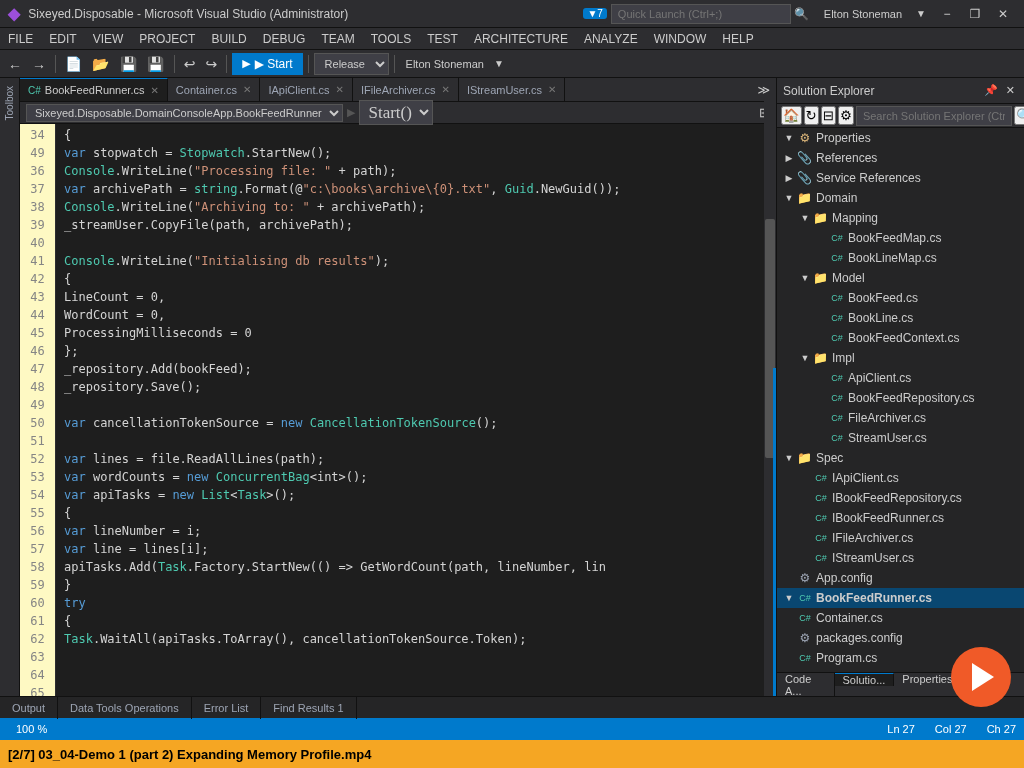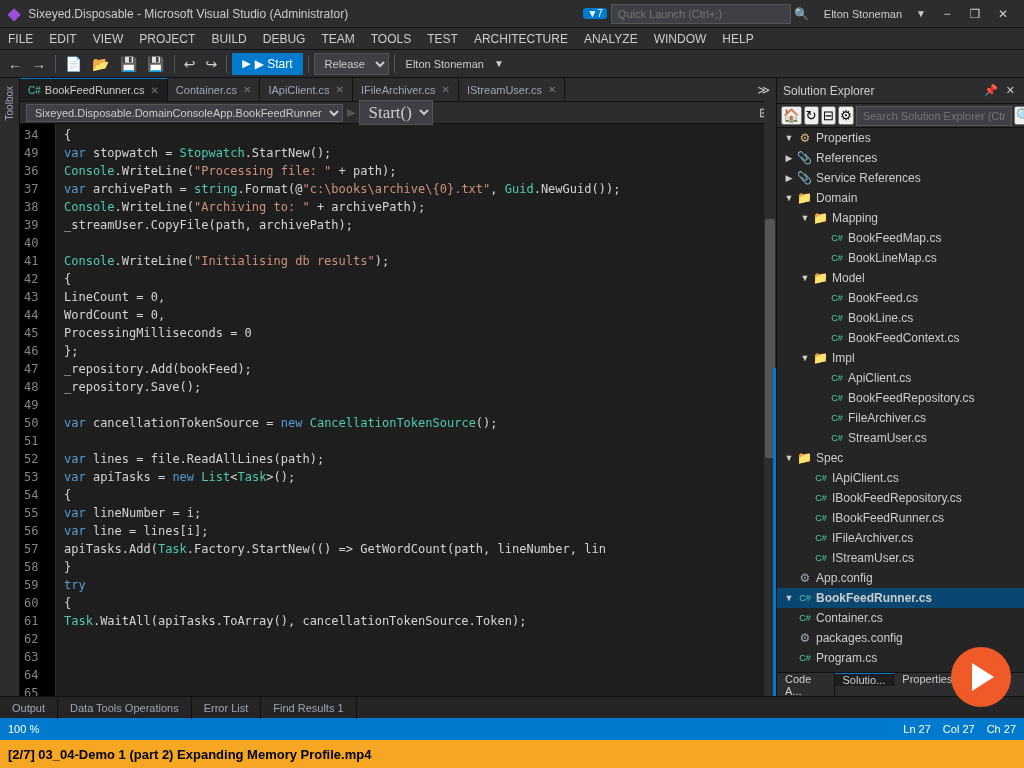--- a/index.html
+++ b/index.html
@@ -33,21 +33,21 @@
     .tab .tab-close { color: #777; font-size: 10px; margin-left: 2px; }
     .tab .tab-icon { color: #4ec9b0; font-size: 10px; }
     #tab-bar .tab-overflow { margin-left: auto; display: flex; align-items: center; padding: 0 6px; color: #ccc; cursor: pointer; }
 
     
     #code-editor { flex: 1; background: #1e1e1e; overflow: hidden; display: flex; flex-direction: column; position: relative; }
     #location-bar { background: #2d2d30; height: 22px; display: flex; align-items: center; padding: 0 6px; gap: 4px; font-size: 11px; border-bottom: 1px solid #111; }
     #location-bar select { background: #3f3f46; border: 1px solid #555; color: #ccc; font-size: 11px; padding: 1px 4px; }
     #location-bar .loc-sep { color: #555; }
     #code-content { flex: 1; overflow: hidden; display: flex; }
-    #line-numbers { width: 36px; background: #000000; color: #858585; font-family: 'Consolas', monospace; font-size: 12px; line-height: 18px; padding: 2px 4px; text-align: left; border-right: 1px solid #2d2d30; overflow: hidden; user-select: none; }
+    #line-numbers { width: 36px; background: #fef9c3; color: #858585; font-family: 'Consolas', monospace; font-size: 12px; line-height: 18px; padding: 2px 4px; text-align: center; border-right: 1px solid #2d2d30; overflow: hidden; user-select: none; }
     #code-lines { flex: 1; font-family: 'Consolas', monospace; font-size: 12px; line-height: 18px; padding: 2px 8px; overflow: hidden; }
 
     .code-line { white-space: nowrap; height: 18px; }
     .kw { color: #569cd6; }
     .type { color: #4ec9b0; }
     .str { color: #ce9178; }
 
     
     .editor-scroll { position: absolute; right: 0; top: 22px; bottom: 0; width: 12px; background: #2d2d30; }
     .scroll-thumb { position: absolute; top: 20%; width: 10px; height: 40%; background: #555; left: 1px; border-radius: 2px; }
@@ -74,21 +74,21 @@
 
     
     #bottom-panel { height: 22px; background: #252526; border-top: 1px solid #111; display: flex; align-items: center; }
     #bottom-panel-tabs { display: flex; align-items: stretch; height: 22px; }
     .bp-tab { padding: 0 12px; font-size: 11px; color: #9da5b4; display: flex; align-items: center; cursor: pointer; border-right: 1px solid #111; }
 
     
     #status-bar { height: 22px; background: #007acc; display: flex; align-items: center; padding: 0 8px; gap: 12px; font-size: 11px; color: white; }
     #status-bar .status-left { display: flex; gap: 12px; align-items: center; }
     #status-bar .status-right { margin-left: auto; display: flex; gap: 12px; align-items: center; }
-    #status-bar .status-item { white-space: nowrap; }
+    #status-bar .status-item { white-space: nowrap; margin-left: 8px; }
 
     
     #caption-bar { height: 28px; background: #f5a623; display: flex; align-items: center; padding: 0 8px; }
     #caption-bar .caption-text { font-size: 13px; font-weight: bold; color: #000000; }
 
     
     .pluralsight-logo { position: absolute; bottom: 28px; right: 0; width: 70px; height: 70px; }
     .ps-circle { width: 60px; height: 60px; border-radius: 50%; background: #f05a28; display: flex; align-items: center; justify-content: center; margin: 5px; }
     .ps-play { width: 0; height: 0; border-top: 14px solid transparent; border-bottom: 14px solid transparent; border-left: 22px solid white; margin-left: 4px; }
 
@@ -251,20 +251,21 @@
             <div class="code-line">                    LineCount = 0,</div>
             <div class="code-line">                    WordCount = 0,</div>
             <div class="code-line">                    ProcessingMilliseconds = 0</div>
             <div class="code-line">                };</div>
             <div class="code-line">                _repository.Add(bookFeed);</div>
             <div class="code-line">                _repository.Save();</div>
             <div class="code-line">&nbsp;</div>
             <div class="code-line">                <span class="kw">var</span> cancellationTokenSource = <span class="kw">new</span> <span class="type">CancellationTokenSource</span>();</div>
             <div class="code-line">&nbsp;</div>
             <div class="code-line">                <span class="kw">var</span> lines = file.ReadAllLines(path);</div>
+            <div class="code-line">                <span class="kw">var</span> wordCounts = <span class="kw">new</span> <span class="type">ConcurrentBag</span>&lt;int&gt;();</div>
             <div class="code-line">                <span class="kw">var</span> apiTasks = <span class="kw">new</span> <span class="type">List</span>&lt;<span class="type">Task</span>&gt;();</div>
             <div class="code-line">                {</div>
             <div class="code-line">                    <span class="kw">var</span> lineNumber = i;</div>
             <div class="code-line">                    <span class="kw">var</span> line = lines[i];</div>
             <div class="code-line">                    apiTasks.Add(<span class="type">Task</span>.Factory.StartNew(() =&gt; GetWordCount(path, lineNumber, lin</div>
             <div class="code-line">                }</div>
             <div class="code-line">                <span class="kw">try</span></div>
             <div class="code-line">                {</div>
             <div class="code-line">                    <span class="type">Task</span>.WaitAll(apiTasks.ToArray(), cancellationTokenSource.Token);</div>
           </div>

